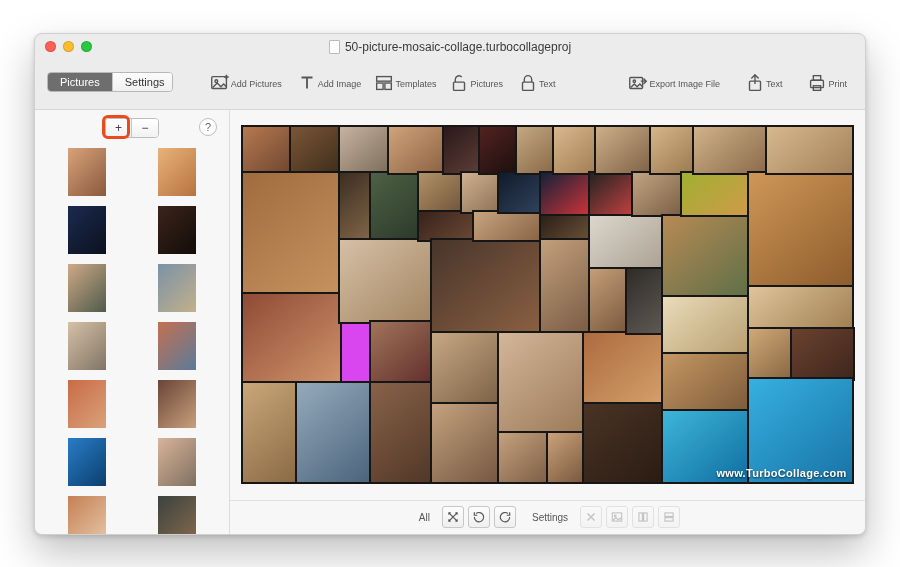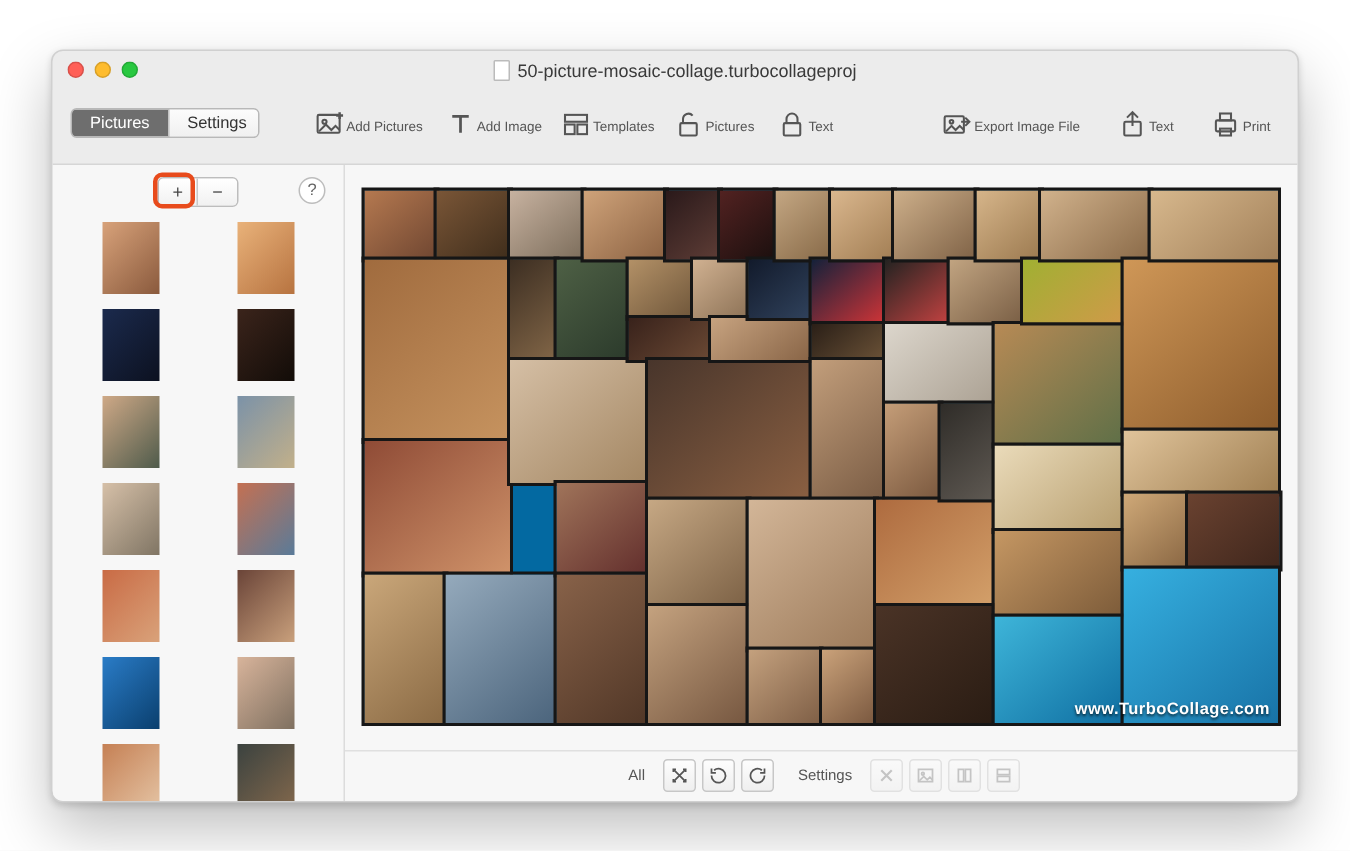--- a/index.html
+++ b/index.html
@@ -42,21 +42,21 @@
   .pm-btn:last-child{border-right:none;}
   .highlight-box{position:absolute;width:28px;height:24px;border:3px solid #e84b1c;border-radius:6px;left:67px;top:5px;pointer-events:none;}
   .help-btn{width:18px;height:18px;border:1px solid #bdbdbd;border-radius:50%;display:flex;align-items:center;justify-content:center;font-size:11px;color:#666;background:#fff;position:absolute;right:12px;top:8px;}
   .thumb-scroll{flex:1;overflow-y:auto;padding:8px 16px 4px 16px;}
   .thumb-grid{display:grid;grid-template-columns:1fr 1fr;gap:10px 18px;justify-items:center;}
   .thumb{width:38px;height:48px;display:block;}
   .hint{font-size:9px;color:#666;text-align:center;padding:6px 4px 8px 4px;}
 
   .canvas-area{flex:1;display:flex;flex-direction:column;background:#f7f7f7;}
   .canvas-wrap{flex:1;display:flex;align-items:center;justify-content:center;padding:8px 10px;}
-  .canvas{width:100%;height:100%;max-width:612px;max-height:358px;background:#0369a1;position:relative;border:1px solid #5a5a5a;text-decoration:underline;}
+  .canvas{width:100%;height:100%;max-width:612px;max-height:358px;background:#d946ef;position:relative;border:1px solid #5a5a5a;text-decoration:underline;}
   .tile{position:absolute;}
   .watermark{position:absolute;right:6px;bottom:4px;color:#fff;font-size:11px;font-weight:bold;text-shadow:0 1px 2px rgba(0,0,0,0.7);letter-spacing:0.3px;}
 
   .bottom-bar{height:34px;display:flex;align-items:center;justify-content:center;gap:8px;border-top:1px solid #e0e0e0;}
   .bb-lbl{font-size:10px;color:#555;margin:0 4px;}
   .bb-group{display:flex;gap:4px;}
   .bb-btn{width:22px;height:22px;border:1px solid #c7c7c7;border-radius:3px;background:linear-gradient(#fdfdfd,#efefef);display:flex;align-items:center;justify-content:center;}
   .bb-btn.dis{opacity:0.45;}
   .bb-btn svg{width:14px;height:14px;}
 

